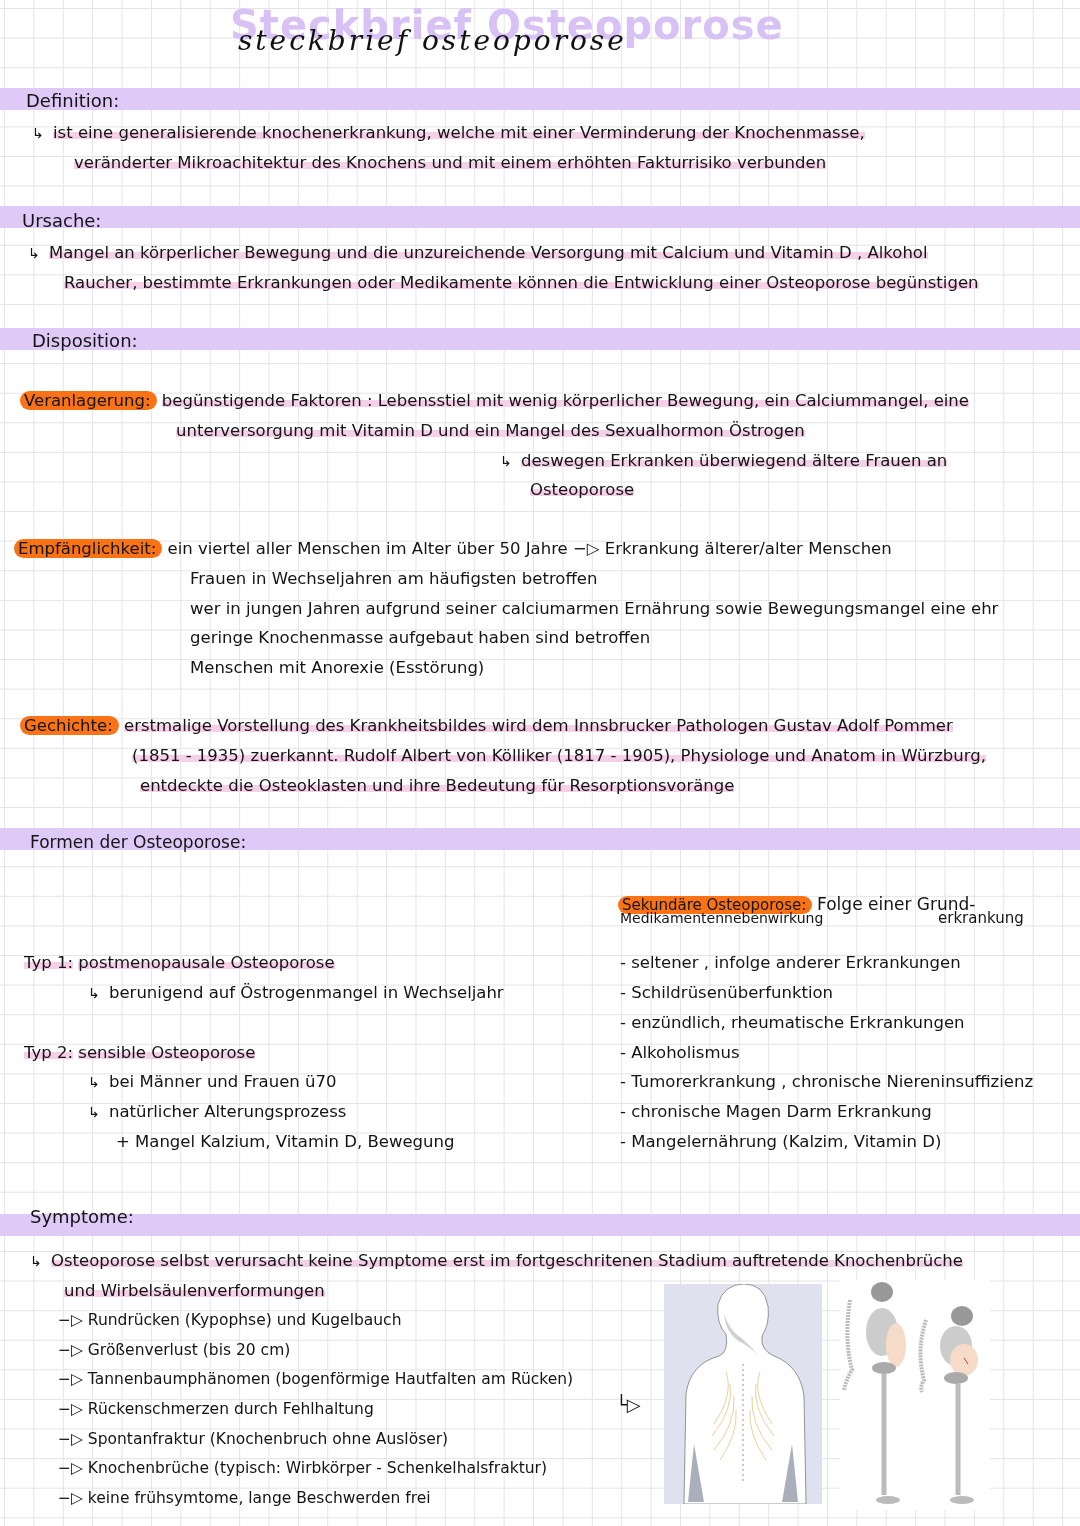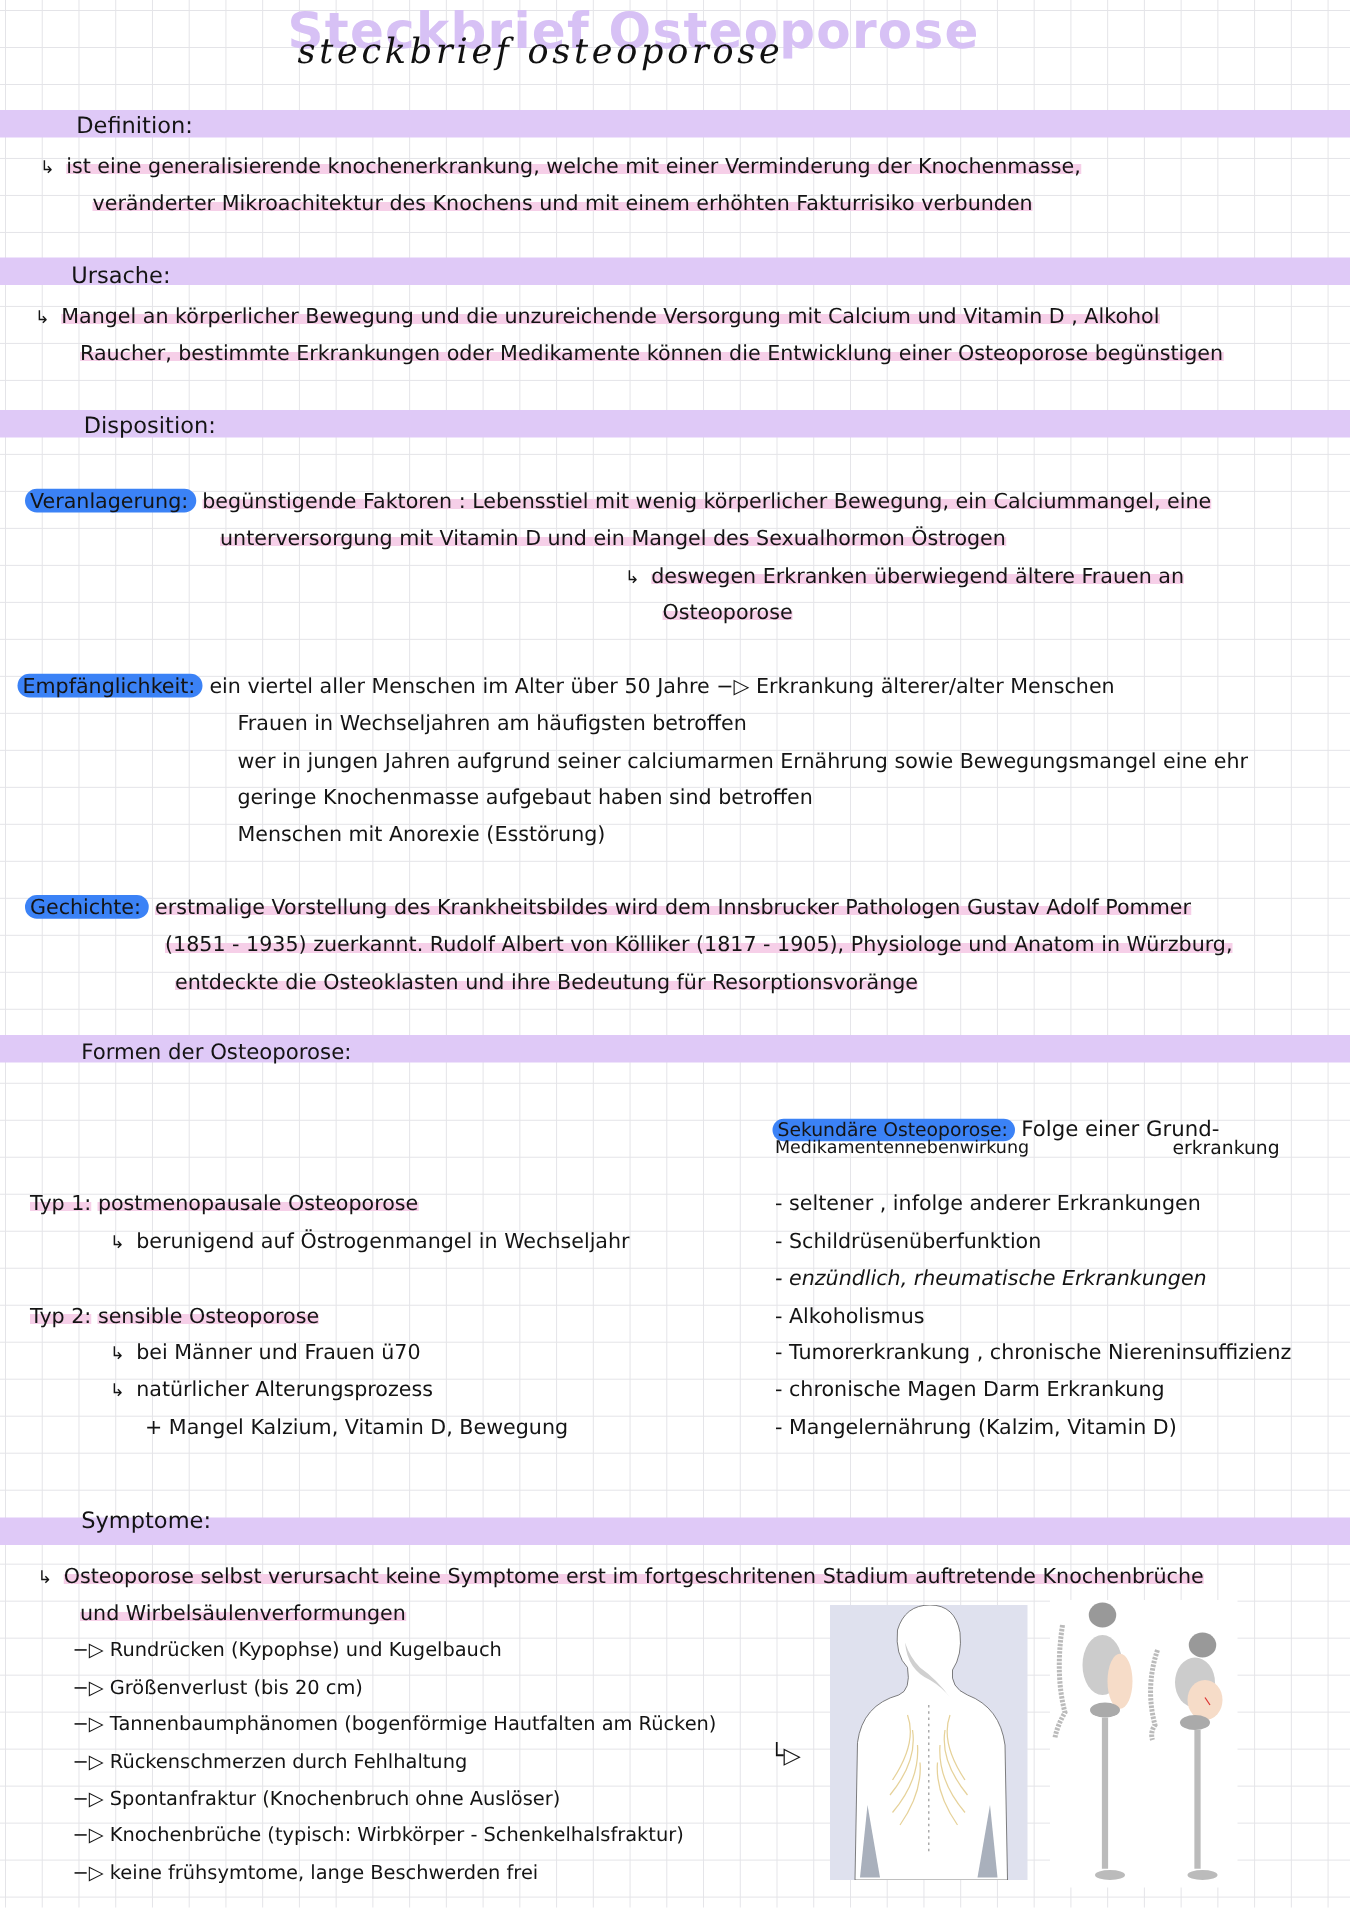--- a/index.html
+++ b/index.html
@@ -27,31 +27,31 @@
       position: absolute; top: 22px; left: 8px; font-size: 28px; color: #111;
       font-family: "DejaVu Serif", serif; font-style: italic; letter-spacing: 3px;
       white-space: nowrap;
     }
 
     .bar {
       position: absolute; left: 0; width: 1080px; height: 22px;
       background: #dfc9f7;
     }
     .heading {
-      position: absolute; font-size: 18px; white-space: nowrap; margin-left: 35px;
+      position: absolute; font-size: 18px; white-space: nowrap;
     }
     .line {
       position: absolute; font-size: 16.5px; white-space: nowrap; line-height: 22px;
     }
     .hl {
       background: linear-gradient(to bottom, transparent 45%, #f6cfe8 45%, #f6cfe8 85%, transparent 85%);
       text-align: center;
     }
     .pill {
-      background: #3b82f6; border-radius: 12px; padding: 0 6px 0 4px;
+      background: #f97316; border-radius: 12px; padding: 0 6px 0 4px;
     }
     .arrow { font-size: 14px; margin-right: 4px; }
 
     .img-back {
       position: absolute; left: 664px; top: 1284px; width: 158px; height: 220px;
       background: #dfe1ee; overflow: hidden;
     }
     .img-skel {
       position: absolute; left: 840px; top: 1280px; width: 150px; height: 230px;
       background: #fff;
@@ -154,21 +154,21 @@
   <div class="line" style="top:1131px; left:116px;">+ Mangel Kalzium, Vitamin D, Bewegung</div>
 
   <div class="line" style="top:893px; left:618px; font-size:15px;">
     <span class="pill">Sekundäre Osteoporose:</span>
     <span style="font-size:17px;">Folge einer Grund-</span>
   </div>
   <div class="line" style="top:910px; left:620px; font-size:14px; line-height:16px;">Medikamentennebenwirkung</div>
   <div class="line" style="top:910px; left:938px; font-size:15px; line-height:16px;">erkrankung</div>
   <div class="line" style="top:952px; left:620px;">- seltener , infolge anderer Erkrankungen</div>
   <div class="line" style="top:982px; left:620px;">- Schildrüsenüberfunktion</div>
-  <div class="line" style="top:1012px; left:620px;font-style:italic;">- enzündlich, rheumatische Erkrankungen</div>
+  <div class="line" style="top:1012px; left:620px;">- enzündlich, rheumatische Erkrankungen</div>
   <div class="line" style="top:1042px; left:620px;">- Alkoholismus</div>
   <div class="line" style="top:1071px; left:620px;">- Tumorerkrankung , chronische Niereninsuffizienz</div>
   <div class="line" style="top:1101px; left:620px;">- chronische Magen Darm Erkrankung</div>
   <div class="line" style="top:1131px; left:620px;">- Mangelernährung (Kalzim, Vitamin D)</div>
 
   <div class="bar" style="top:1214px;"></div>
   <div class="heading" style="top:1206px; left:30px;">Symptome:</div>
   <div class="line" style="top:1250px; left:30px;">
     <span class="arrow">↳</span>
     <span class="hl">Osteoporose selbst verursacht keine Symptome erst im fortgeschritenen Stadium auftretende Knochenbrüche</span>

